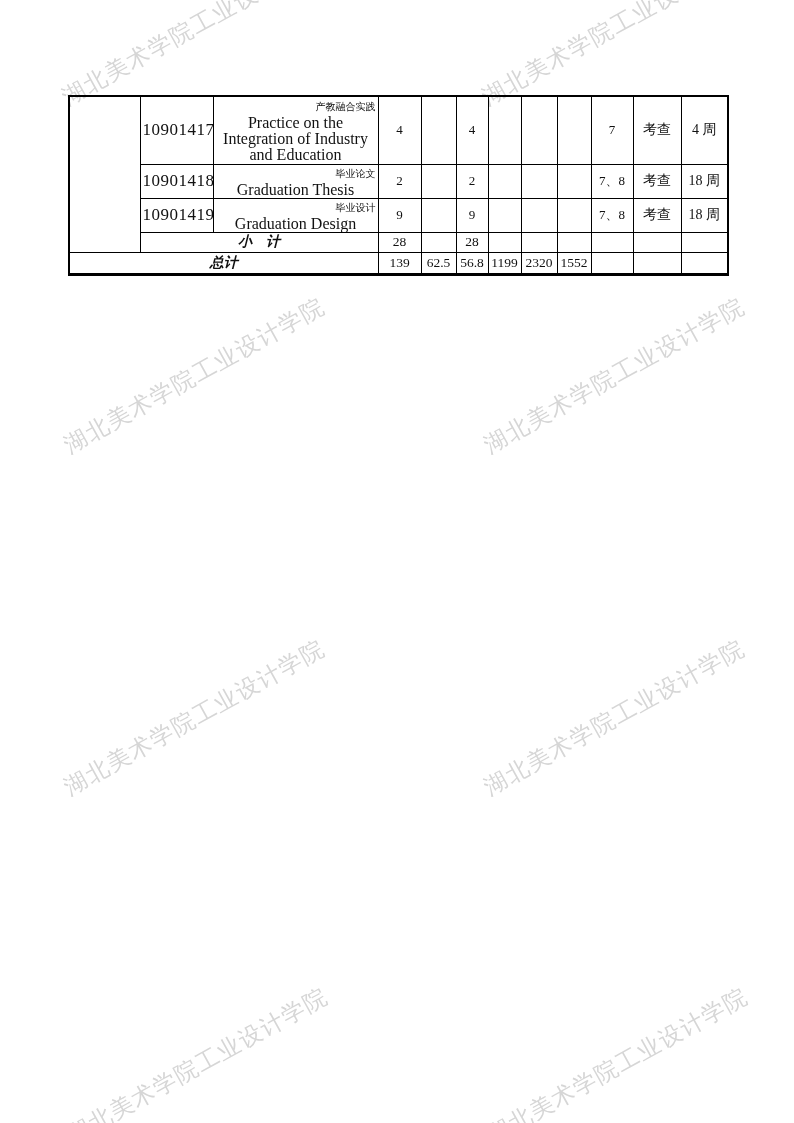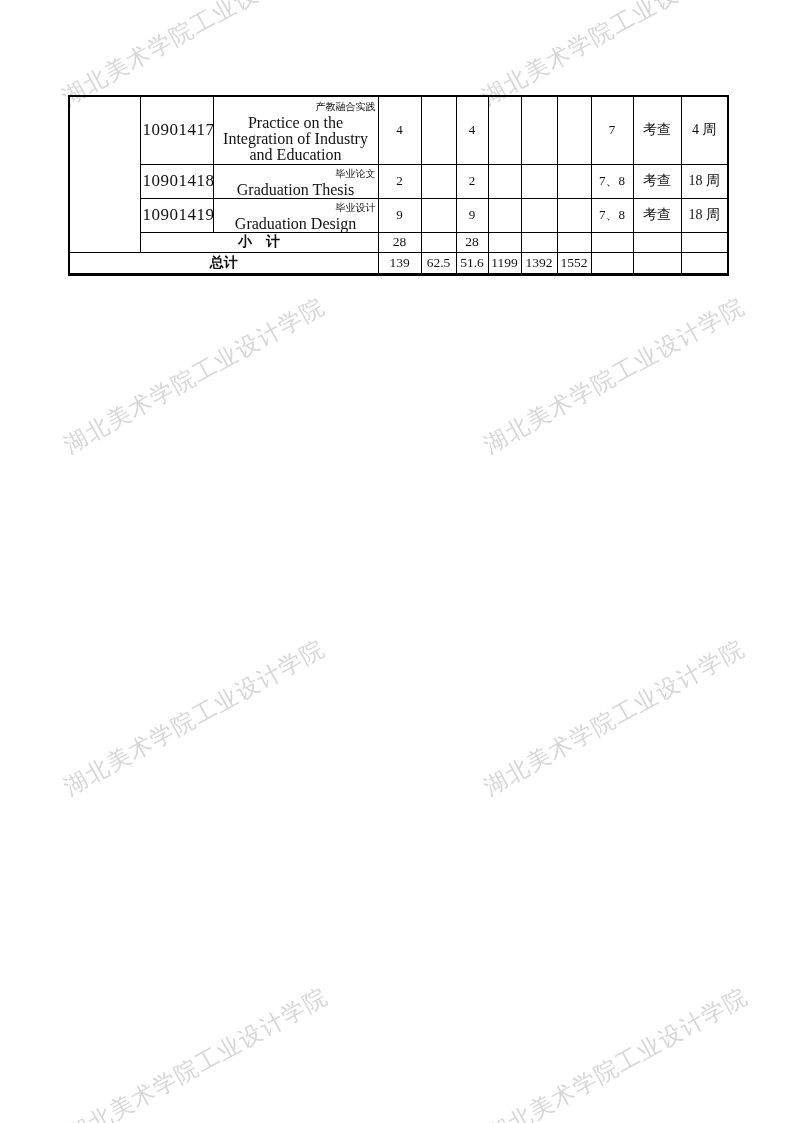--- a/index.html
+++ b/index.html
@@ -50,21 +50,21 @@
   }
   tr.r1 { height: 68px; }
   tr.r2 { height: 32px; padding-left: 44px; }
   tr.r3 { height: 34px; }
   tr.r4 { height: 20px; }
   tr.r5 { height: 22px; }
   .zh { font-size: 10px; line-height: 17px; text-align: right; }
   .en { font-size: 16px; line-height: 16px; white-space: pre-line; }
   .code { font-size: 17px; letter-spacing: 0.5px; }
   .cn { font-size: 14px; text-align: center; }
-  .bold { font-weight: bold; }
+  .bold { font-weight: bold; font-style: italic; }
   .bold-num { font-weight: normal; font-size: 13.5px; }
 </style>
 </head>
 <body>
 
 <div class="page">
 
   <div class="watermark" style="left:70px;  top:86px;">湖北美术学院工业设计学院</div>
   <div class="watermark" style="left:490px; top:86px;">湖北美术学院工业设计学院</div>
   <div class="watermark" style="left:72px;  top:434px;">湖北美术学院工业设计学院</div>
@@ -155,23 +155,23 @@
       <td></td>
       <td></td>
       <td></td>
       <td></td>
     </tr>
 
     <tr class="r5">
       <td colspan="3" class="bold cn">总计</td>
       <td class="bold-num">139</td>
       <td class="bold-num">62.5</td>
-      <td class="bold-num">51.6</td>
+      <td class="bold-num">56.8</td>
       <td class="bold-num">1199</td>
-      <td class="bold-num">1392</td>
+      <td class="bold-num">2320</td>
       <td class="bold-num">1552</td>
       <td></td>
       <td></td>
       <td></td>
     </tr>
   </tbody>
     </table>
 
 </div>
 

